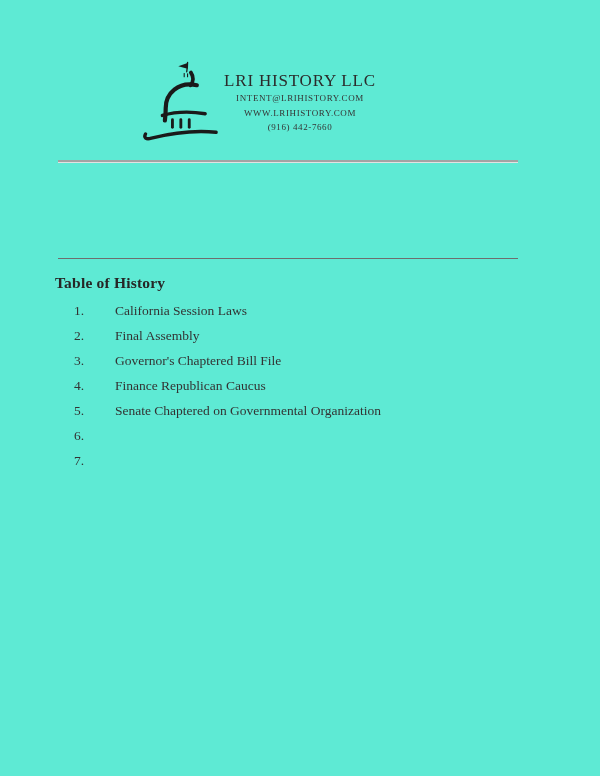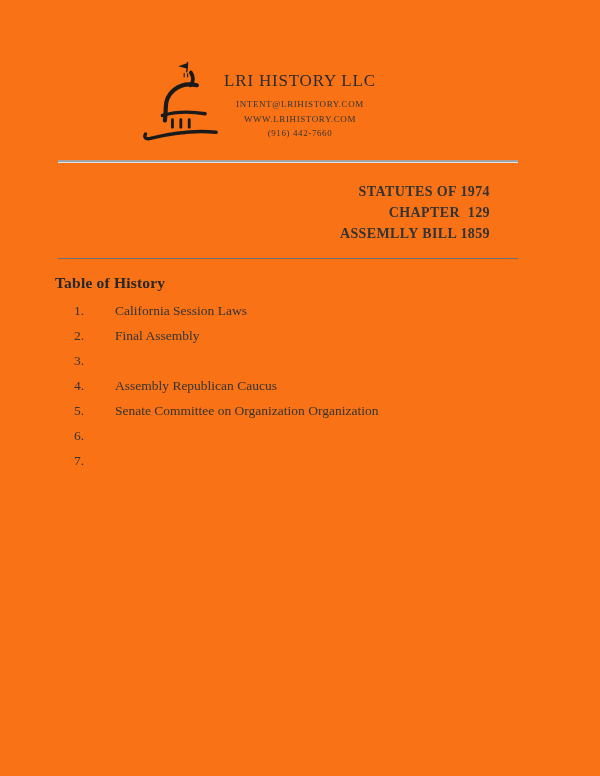--- a/index.html
+++ b/index.html
@@ -4,21 +4,21 @@
 <style>
   html, body {
     margin: 0;
     padding: 0;
     background: #ffffff;
   }
   .page {
     position: relative;
     width: 600px;
     height: 776px;
-    background: #f97316;
+    background: #5eead4;
     font-family: "Liberation Serif", "DejaVu Serif", serif;
     color: #2e2e2e;
     overflow: hidden;
   }
 
   
   .logo {
     position: absolute;
     left: 138px;
     top: 60px;
@@ -40,21 +40,21 @@
     color: #2b2b2b;
     white-space: nowrap;
   }
   .contact-line {
     font-size: 9px;
     letter-spacing: 0.6px;
     line-height: 14.5px;
     color: #343434;
     white-space: nowrap;
   }
-  .contact-block { margin-top: 6px; }
+  .contact-block { }
 
   
   .rule-1 {
     position: absolute;
     left: 58px;
     top: 160px;
     width: 460px;
     height: 0;
     border-top: 2px solid #a3a3a3;
     border-bottom: 1px solid #e2e2e2;
@@ -149,47 +149,43 @@
     <div class="contact-block">
       <div class="contact-line">INTENT@LRIHISTORY.COM</div>
       <div class="contact-line">WWW.LRIHISTORY.COM</div>
       <div class="contact-line">(916) 442-7660</div>
     </div>
   </div>
 
   <div class="rule-1"></div>
   <div class="rule-2"></div>
 
-  <div class="reference">
-    <div class="ref-line">STATUTES OF 1974</div>
-    <div class="ref-line">CHAPTER  129</div>
-    <div class="ref-line">ASSEMLLY BILL 1859</div>
-  </div>
 
   <div class="toc-title">Table of History</div>
 
   <div class="toc-list">
     <div class="toc-item">
       <span class="toc-number">1.</span>
       <span class="toc-label">California Session Laws</span>
     </div>
     <div class="toc-item">
       <span class="toc-number">2.</span>
       <span class="toc-label">Final Assembly</span>
     </div>
     <div class="toc-item">
       <span class="toc-number">3.</span>
+      <span class="toc-label">Governor's Chaptered Bill File</span>
     </div>
     <div class="toc-item">
       <span class="toc-number">4.</span>
-      <span class="toc-label">Assembly Republican Caucus</span>
+      <span class="toc-label">Finance Republican Caucus</span>
     </div>
     <div class="toc-item">
       <span class="toc-number">5.</span>
-      <span class="toc-label">Senate Committee on Organization Organization</span>
+      <span class="toc-label">Senate Chaptered on Governmental Organization</span>
     </div>
     <div class="toc-item">
       <span class="toc-number">6.</span>
     </div>
     <div class="toc-item">
       <span class="toc-number">7.</span>
     </div>
   </div>
 
 </div>

